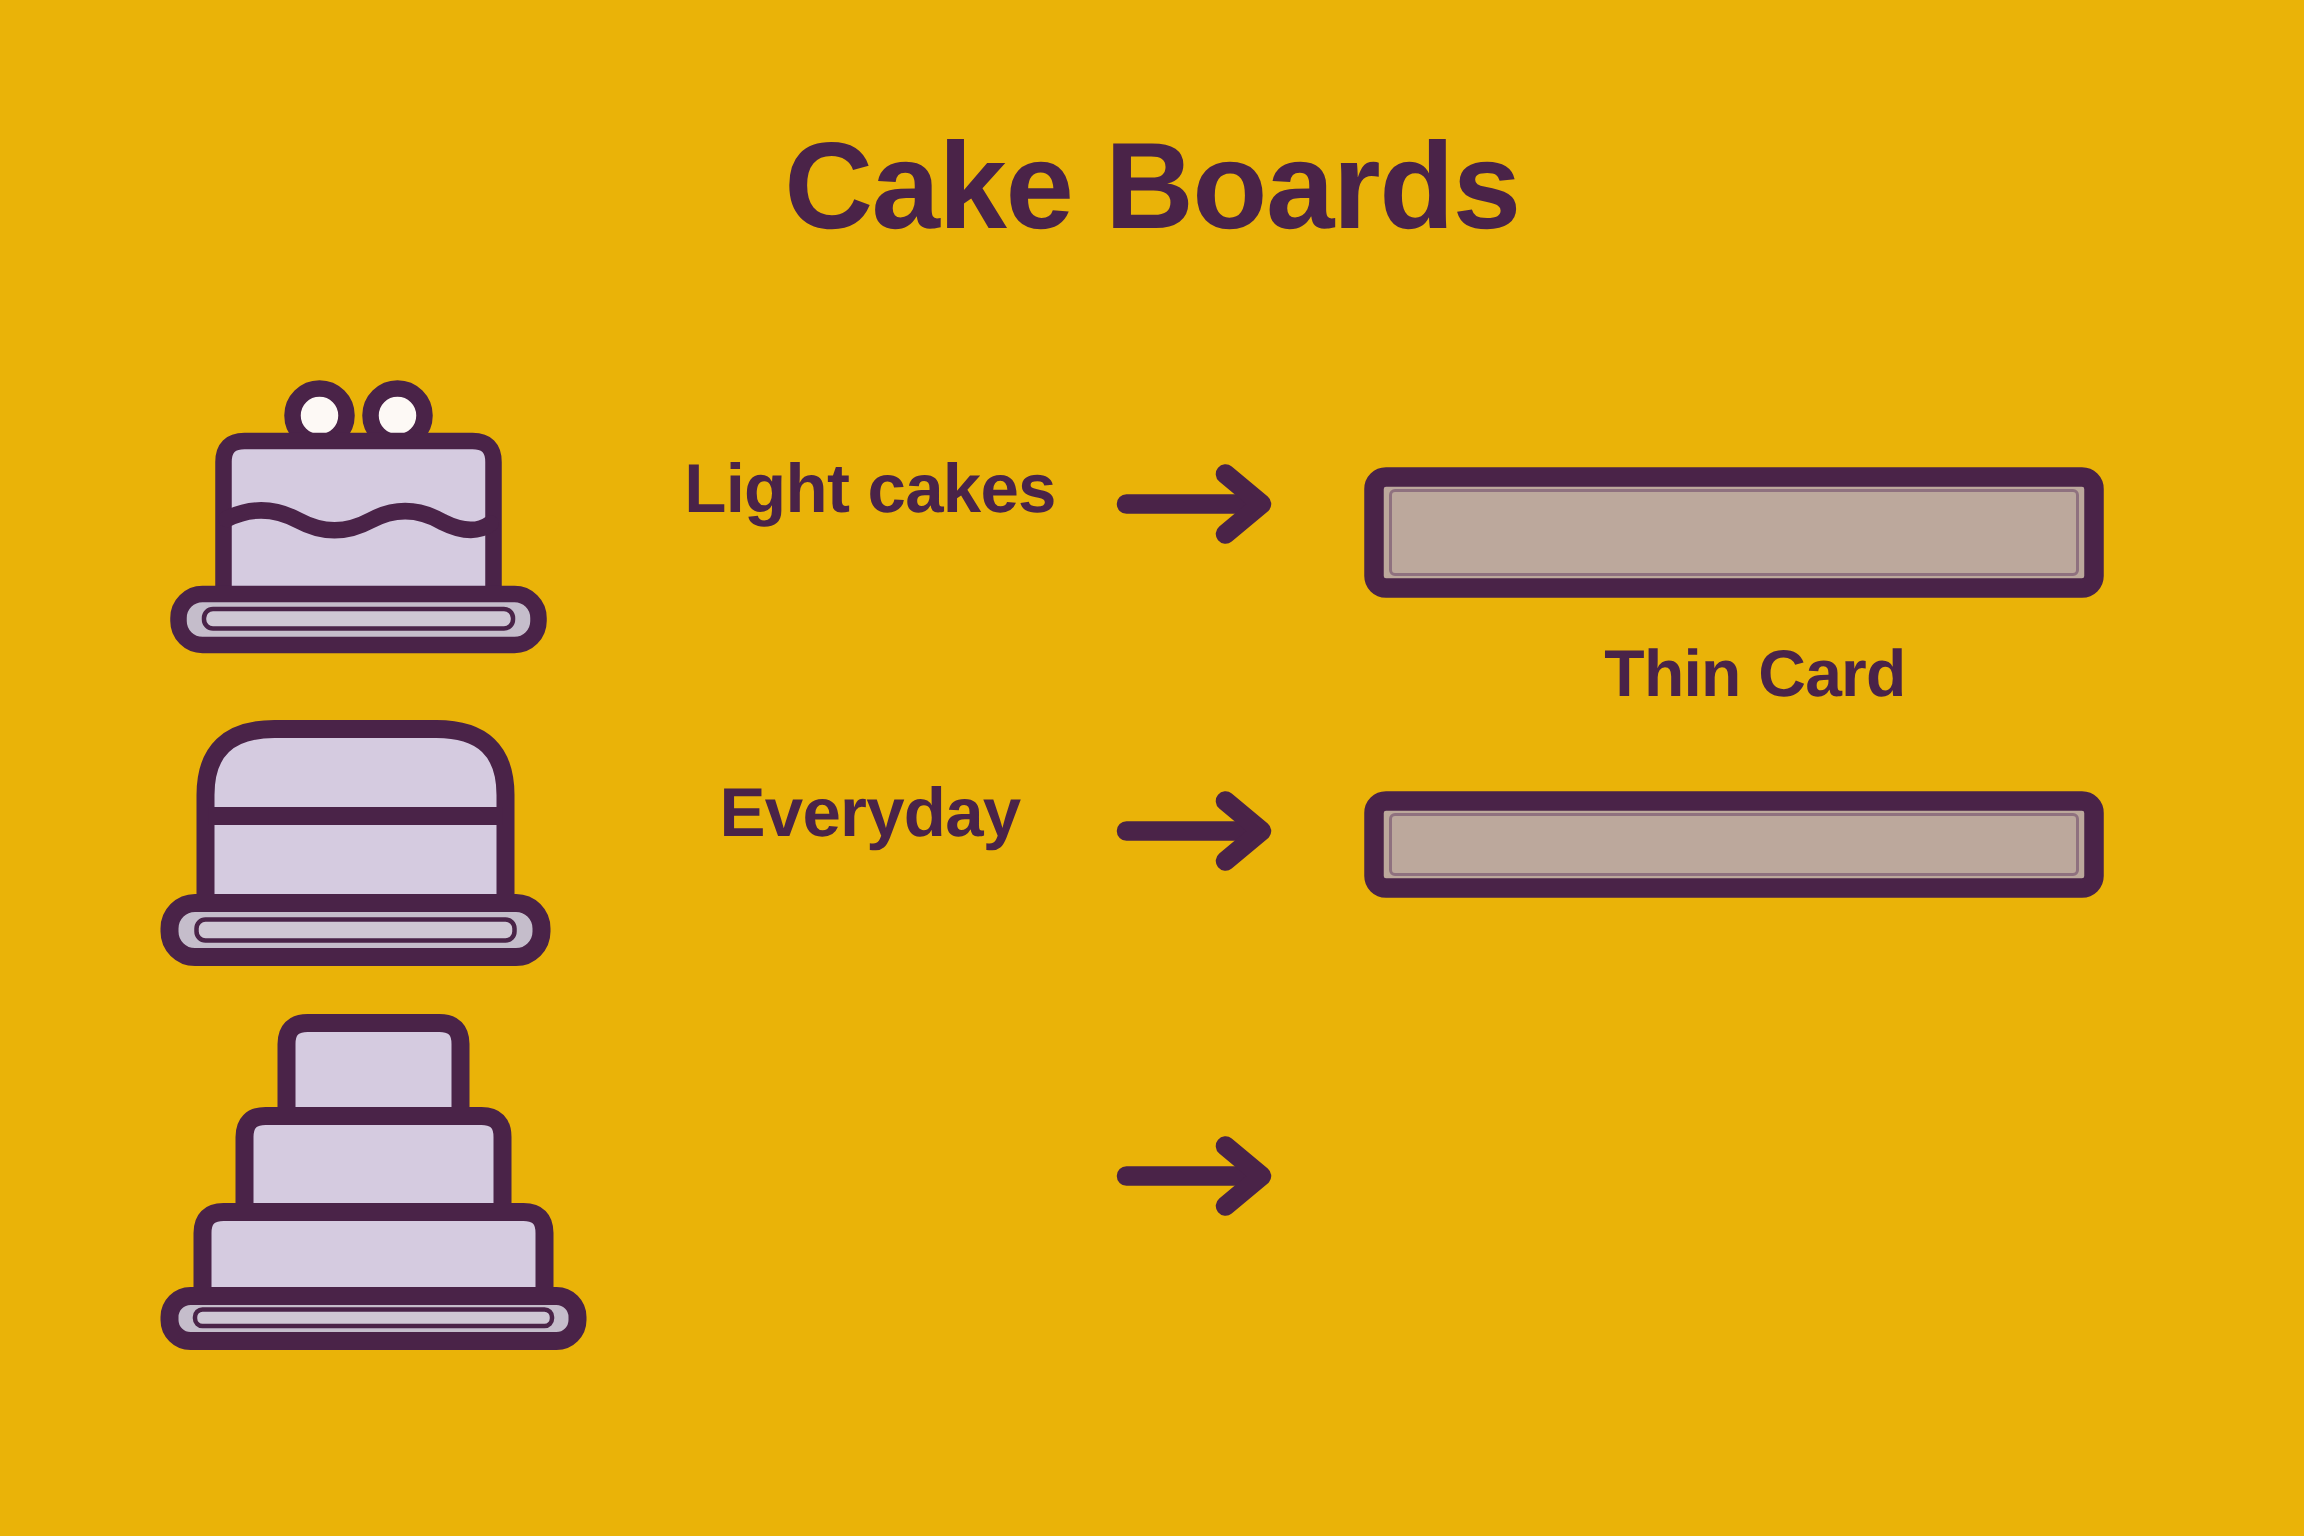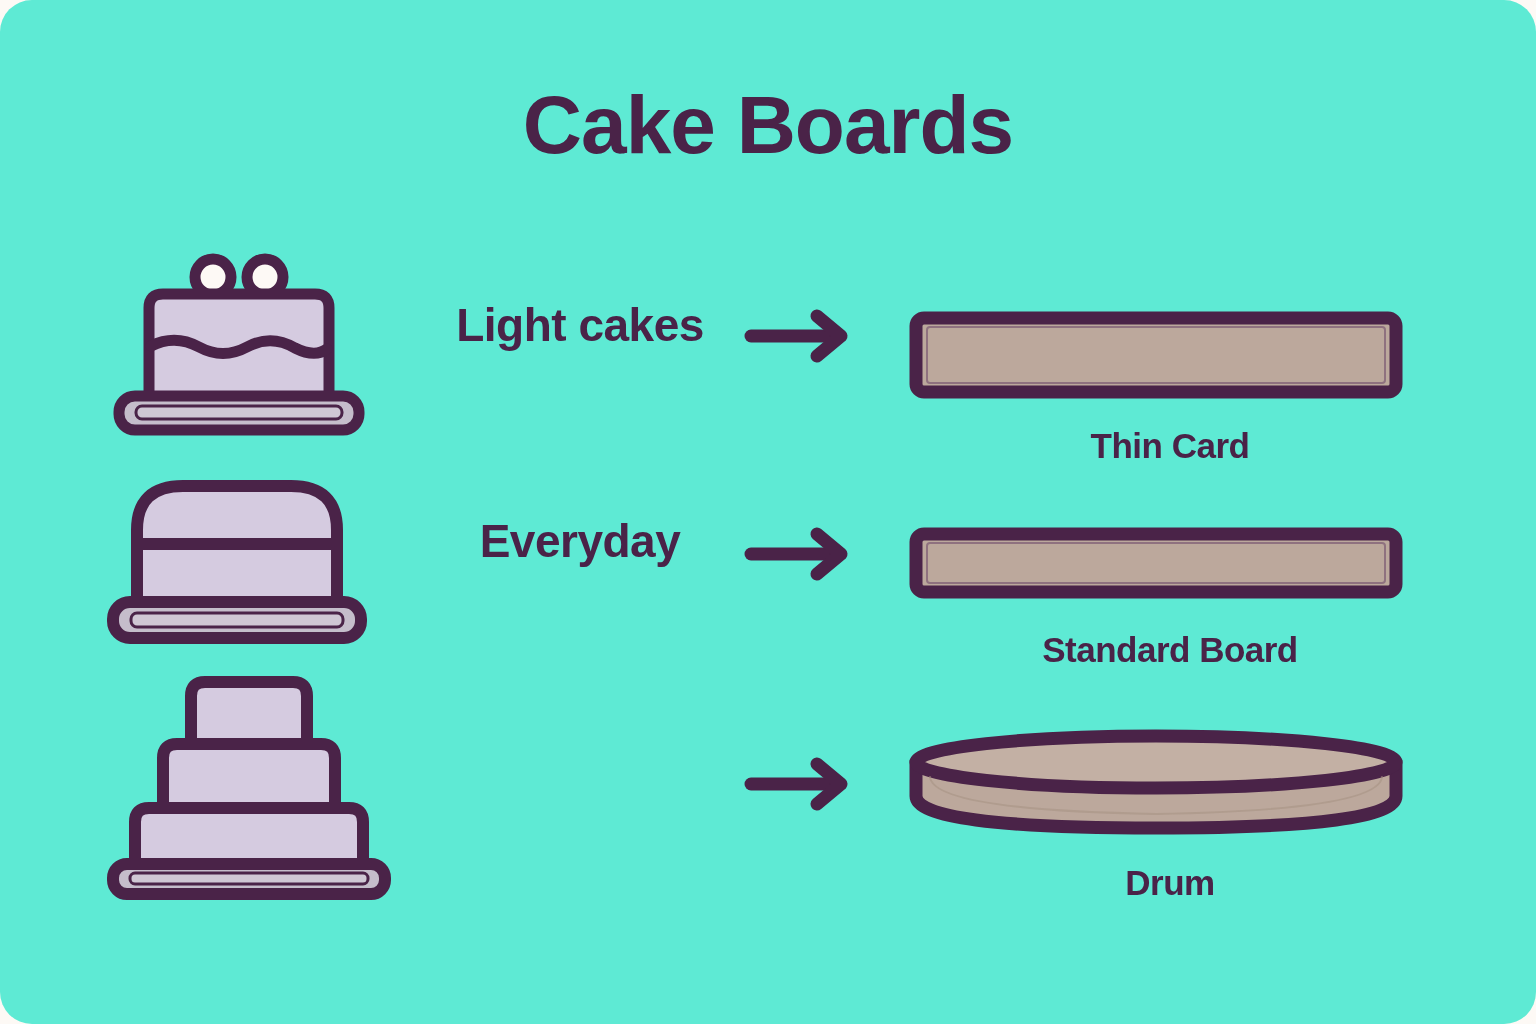--- a/index.html
+++ b/index.html
@@ -5,22 +5,21 @@
   * { margin:0; padding:0; box-sizing:border-box; }
   html, body {
     width:1536px; height:1024px;
     background:#FDF9F5;
     font-family:"Liberation Sans", sans-serif;
     overflow:hidden;
   }
   #root {
     position:relative;
     width:1536px; height:1024px;
-    background:#5eead4;
-    border-radius:32px;
+    background:#eab308;
   }
   
   .title {
     position:absolute;
     top:84px; left:0; width:1536px;
     text-align:center;
     font-size:82px;
     font-weight:bold;
     letter-spacing:-1px;
     color:#4A2348;
@@ -39,21 +38,21 @@
 
   .row-label {
     font-size:46px;
     font-weight:bold;
     color:#4A2348;
     line-height:1.12;
     letter-spacing:-0.5px;
   }
   .board-label {
     text-align:center;
-    font-size:35px;
+    font-size:44px;
     font-weight:bold;
     color:#4A2348;
     letter-spacing:-0.5px;
     line-height:1.0;
   }
   svg { display:block; overflow:visible; }
 </style>
 </head>
 <body>
 
@@ -121,21 +120,20 @@
         <line x1="6" y1="28" x2="84" y2="28" stroke="#4A2348" stroke-width="13" stroke-linecap="round"></line>
         <polyline points="72,8 96,28 72,48" fill="none" stroke="#4A2348" stroke-width="13" stroke-linecap="round" stroke-linejoin="round"></polyline>
       </svg>
     </div>
 
     <div class="board-cell" style="top:52px;">
       <svg width="545" height="90" viewBox="0 0 545 90">
         <rect x="36" y="14" width="480" height="58" rx="8" ry="8" fill="#BCA89C" stroke="#4A2348" stroke-width="13"></rect>
         <rect x="47" y="23" width="458" height="40" rx="3" ry="3" fill="#BCA89C" stroke="#6B4568" stroke-width="2" opacity="0.55"></rect>
       </svg>
-      <div class="board-label" style="margin-top:22px;">Standard Board</div>
     </div>
   </div>
 
   <div class="row" id="row-3">
 
     <div class="cake-cell">
       <svg width="290" height="230" viewBox="0 0 290 230">
 
         <path d="M86 78 L86 28 Q86 14 100 14 L188 14 Q202 14 202 28 L202 78 Z" fill="#D5CBE0" stroke="#4A2348" stroke-width="12" stroke-linejoin="round"></path>
 
@@ -151,26 +149,15 @@
     <div class="label-cell" style="top:50px;">
     </div>
 
     <div class="arrow-cell" style="top:88px;">
       <svg width="110" height="56" viewBox="0 0 110 56">
         <line x1="6" y1="28" x2="84" y2="28" stroke="#4A2348" stroke-width="13" stroke-linecap="round"></line>
         <polyline points="72,8 96,28 72,48" fill="none" stroke="#4A2348" stroke-width="13" stroke-linecap="round" stroke-linejoin="round"></polyline>
       </svg>
     </div>
 
-    <div class="board-cell" style="top:56px;">
-      <svg width="545" height="125" viewBox="0 0 545 125">
-
-        <path d="M36 38 L36 72 Q36 104 276 104 Q516 104 516 72 L516 38 Z" fill="#BCA89C" stroke="#4A2348" stroke-width="13" stroke-linejoin="round"></path>
-
-        <ellipse cx="276" cy="38" rx="240" ry="26" fill="#C3B0A4" stroke="#4A2348" stroke-width="13"></ellipse>
-
-        <path d="M50 52 Q50 86 276 90 Q502 86 502 52" fill="none" stroke="#A4907F" stroke-width="2" opacity="0.5"></path>
-      </svg>
-      <div class="board-label" style="margin-top:16px;">Drum</div>
-    </div>
   </div>
 
 </div>
 
 </body></html>

